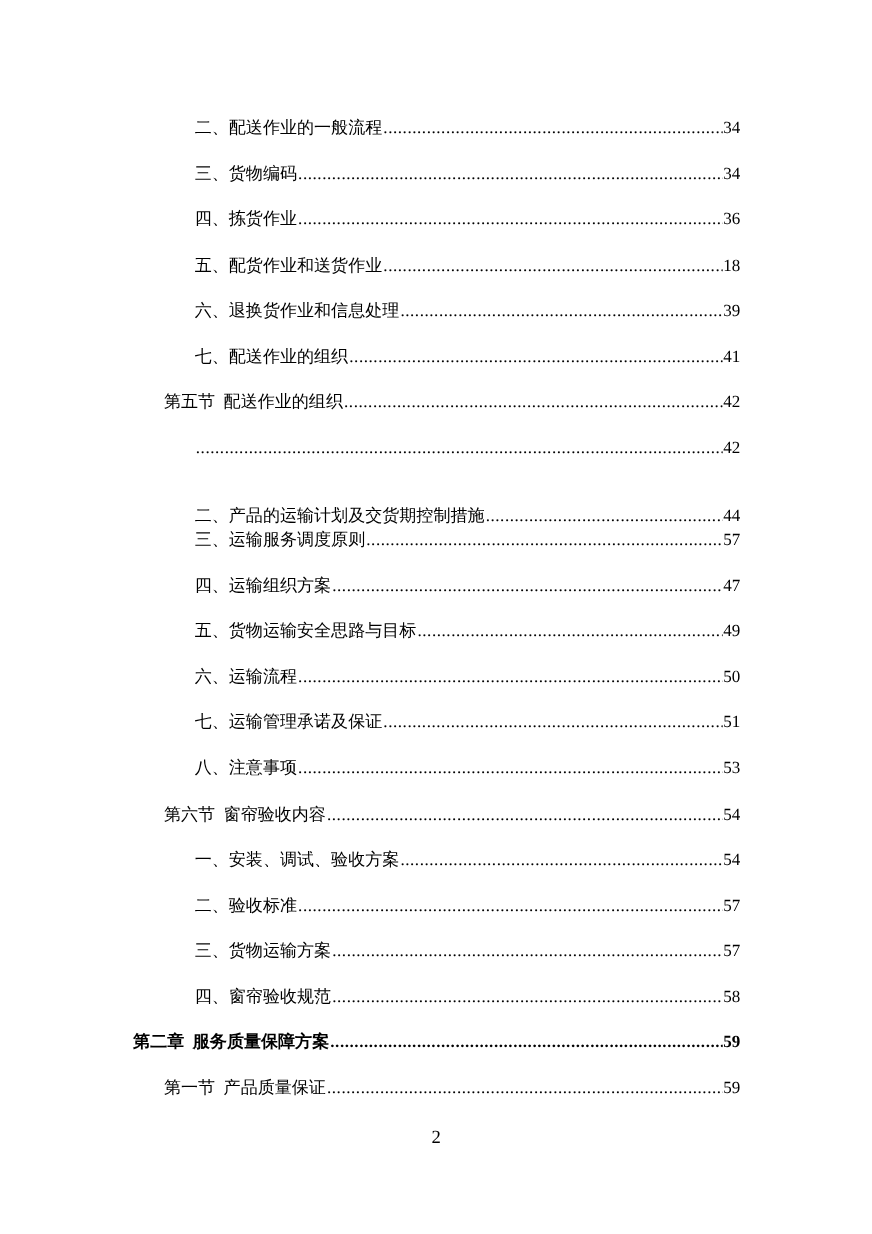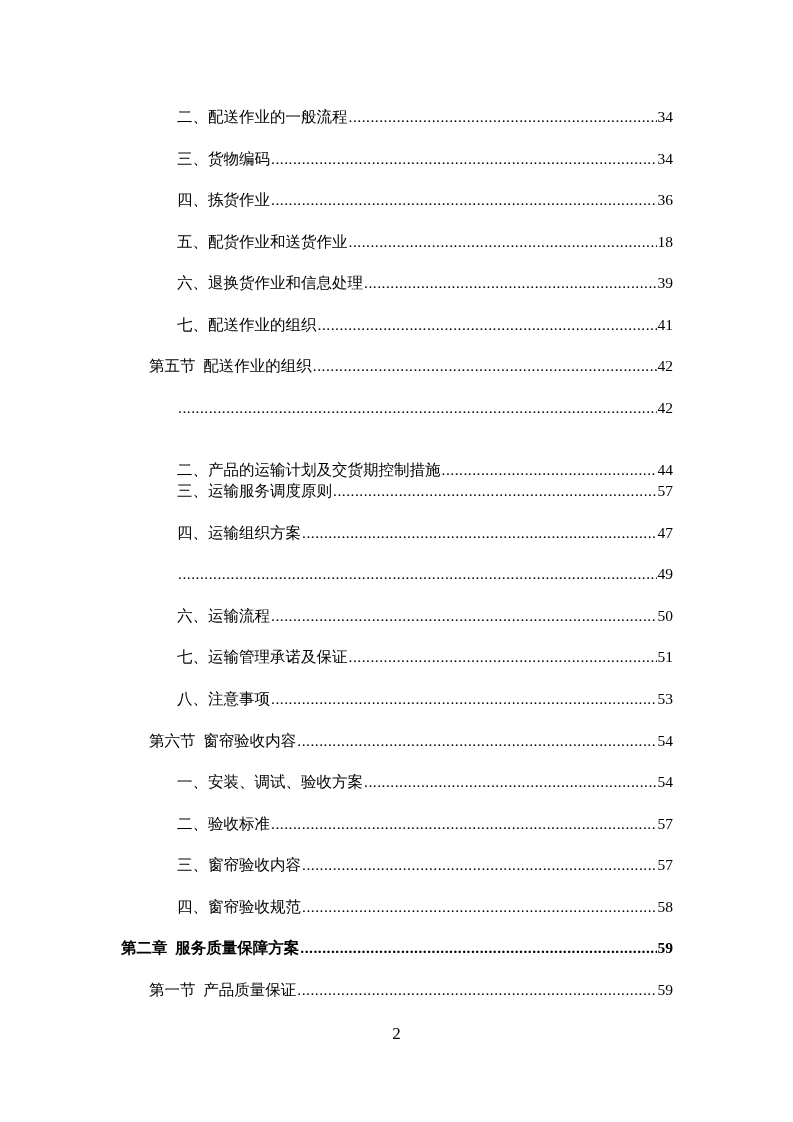--- a/index.html
+++ b/index.html
@@ -69,20 +69,21 @@
       <span class="toc-title">三、运输服务调度原则</span>
       <span class="toc-leader"></span>
       <span class="toc-page">57</span>
     </div>
   <div class="toc-entry level-2" style="top:523px">
       <span class="toc-title">四、运输组织方案</span>
       <span class="toc-leader"></span>
       <span class="toc-page">47</span>
     </div>
   <div class="toc-entry level-2" style="top:564px">
+      <span class="toc-title">五、货物运输安全思路与目标</span>
       <span class="toc-leader"></span>
       <span class="toc-page">49</span>
     </div>
   <div class="toc-entry level-2" style="top:606px">
       <span class="toc-title">六、运输流程</span>
       <span class="toc-leader"></span>
       <span class="toc-page">50</span>
     </div>
   <div class="toc-entry level-2" style="top:647px">
       <span class="toc-title">七、运输管理承诺及保证</span>
@@ -103,21 +104,21 @@
       <span class="toc-title">一、安装、调试、验收方案</span>
       <span class="toc-leader"></span>
       <span class="toc-page">54</span>
     </div>
   <div class="toc-entry level-2" style="top:814px">
       <span class="toc-title">二、验收标准</span>
       <span class="toc-leader"></span>
       <span class="toc-page">57</span>
     </div>
   <div class="toc-entry level-2" style="top:855px">
-      <span class="toc-title">三、窗帘验收内容</span>
+      <span class="toc-title">三、货物运输方案</span>
       <span class="toc-leader"></span>
       <span class="toc-page">57</span>
     </div>
   <div class="toc-entry level-2" style="top:897px">
       <span class="toc-title">四、窗帘验收规范</span>
       <span class="toc-leader"></span>
       <span class="toc-page">58</span>
     </div>
   <div class="toc-entry level-0" style="top:938px">
       <span class="toc-title">第二章  服务质量保障方案</span>

